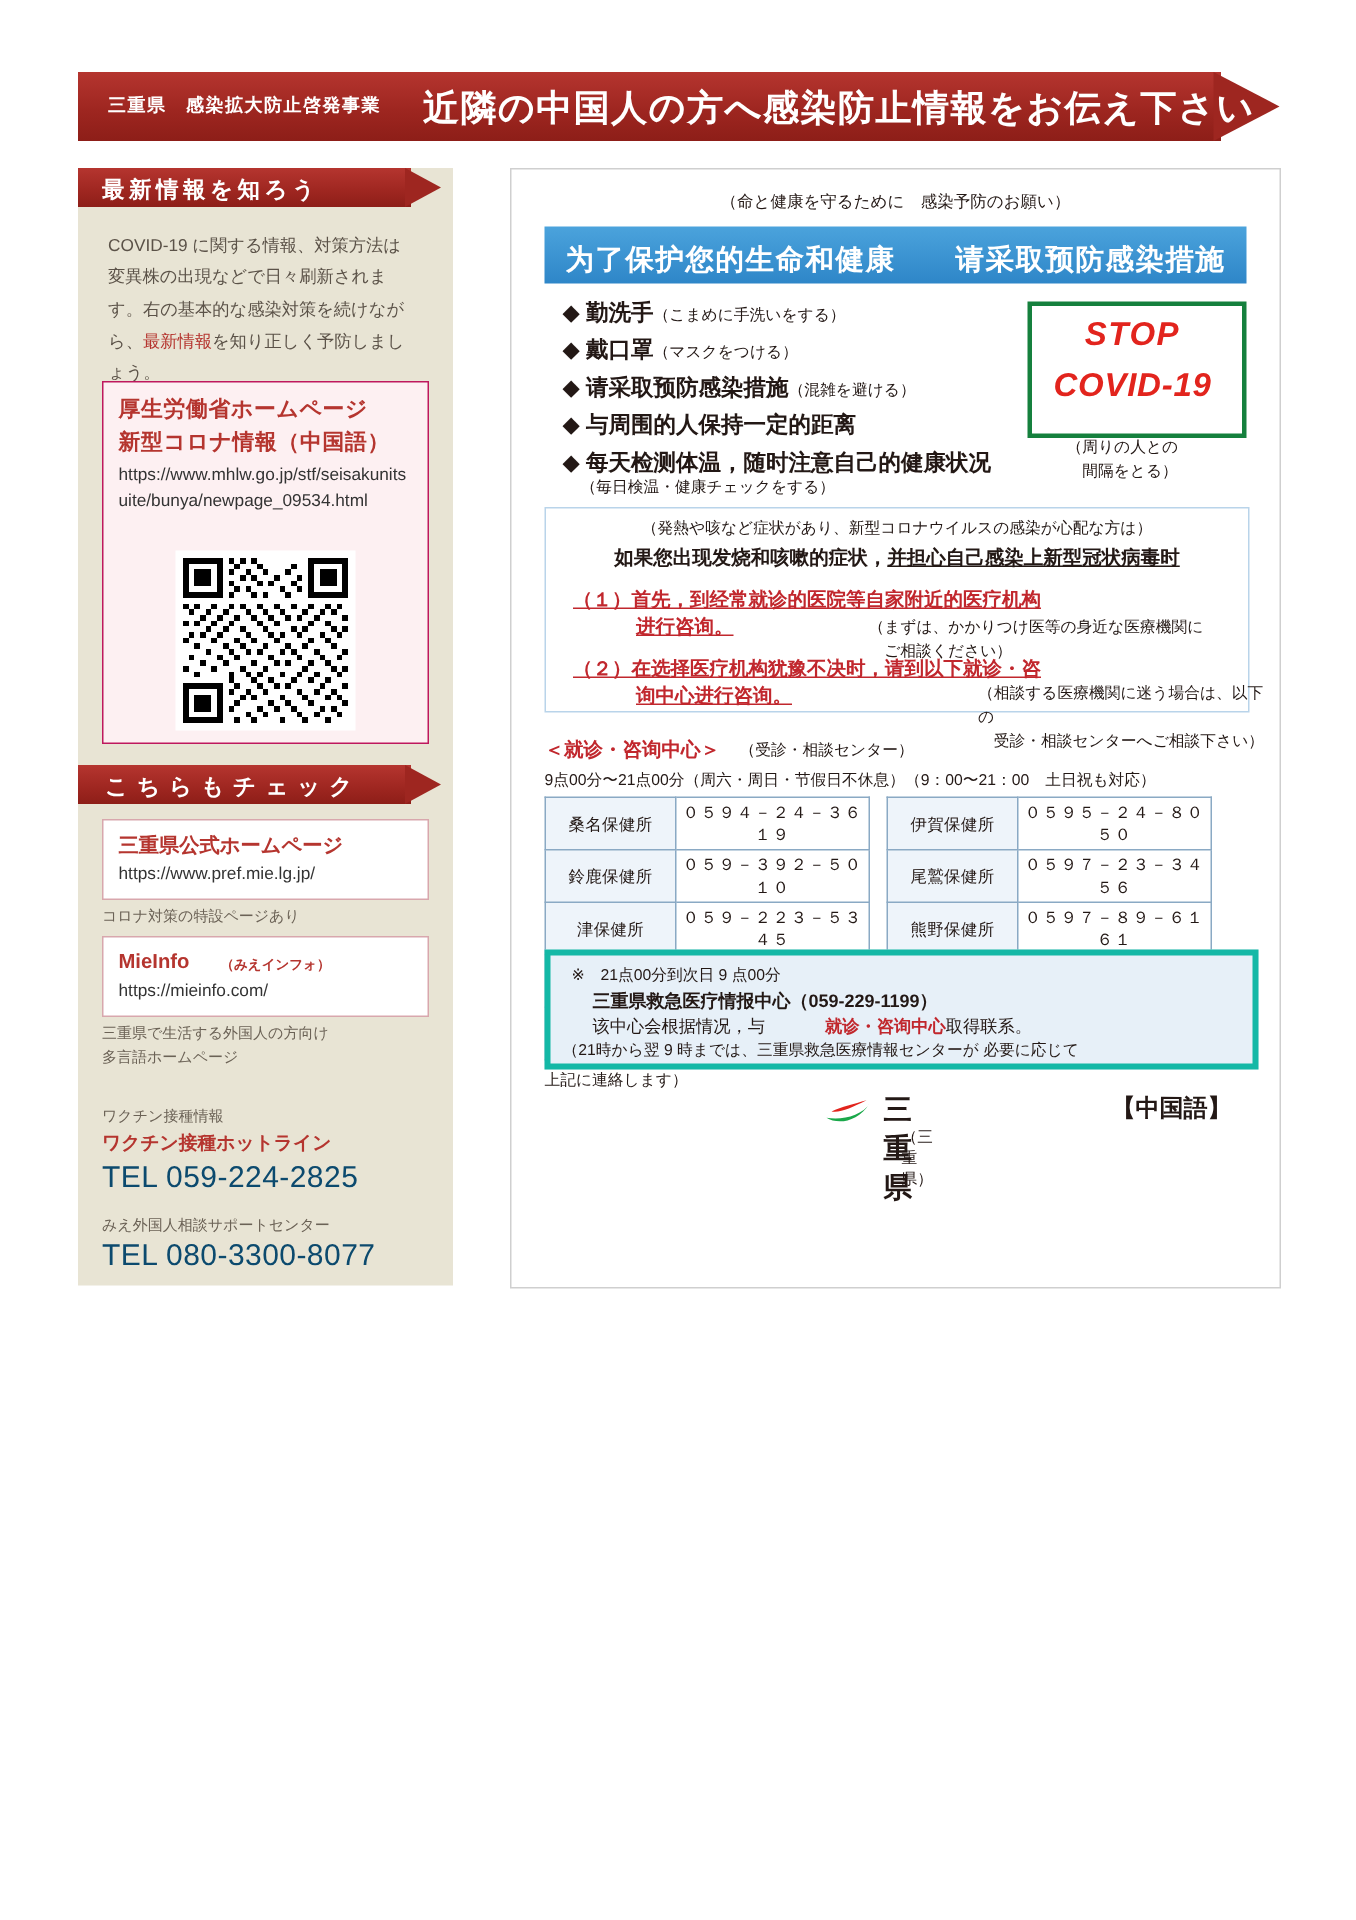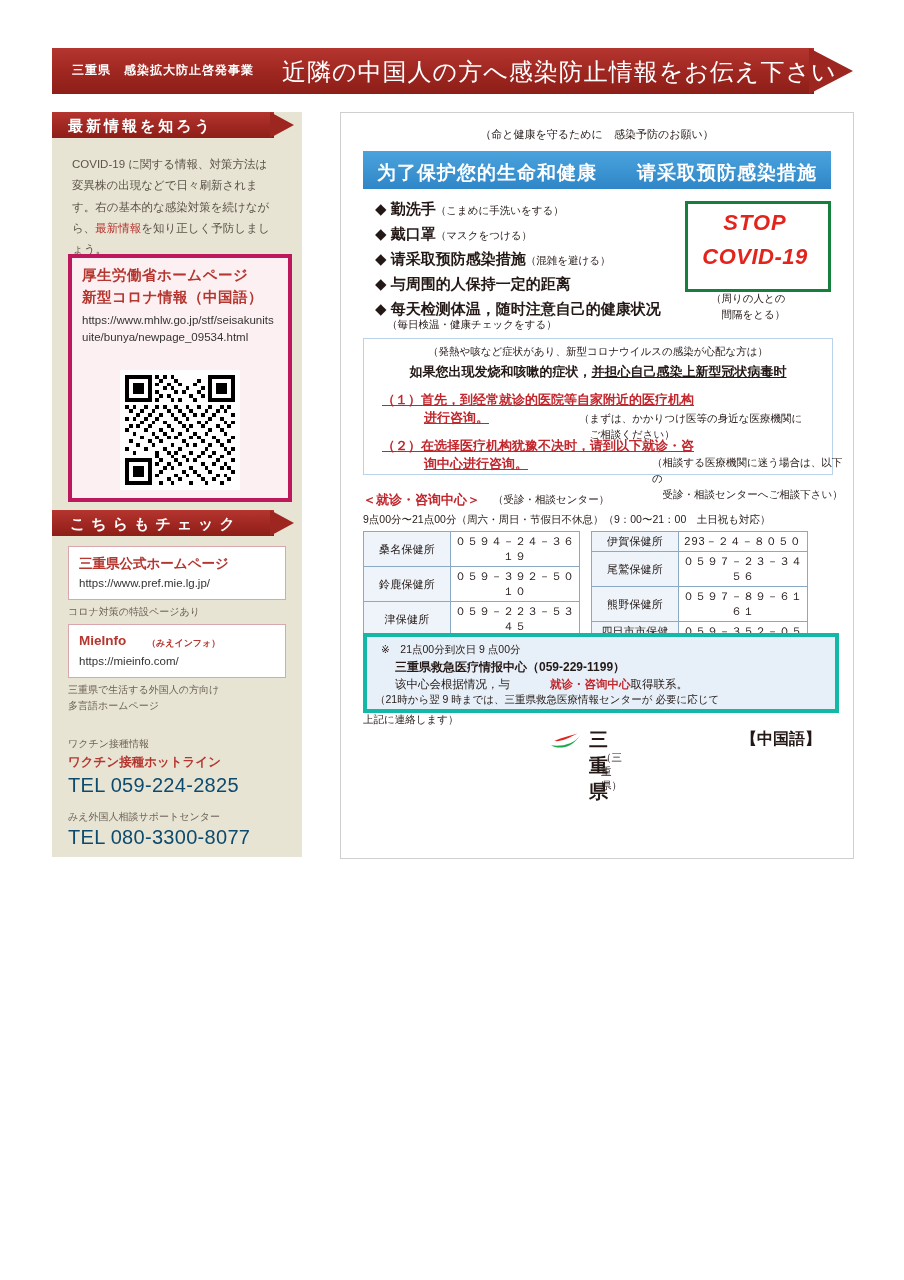--- a/index.html
+++ b/index.html
@@ -7,34 +7,34 @@
   .page{position:relative;width:904px;height:1280px;overflow:hidden;}
 
   
   .banner{position:absolute;left:52px;top:48px;width:800px;height:46px;}
   .banner-body{position:absolute;left:0;top:0;width:762px;height:46px;
     background:linear-gradient(to bottom,#b5352f 0%,#9e2620 55%,#8d1e18 100%);}
   .banner-arrow{position:absolute;left:757px;top:0;width:0;height:0;
     border-top:23px solid transparent;border-bottom:23px solid transparent;
     border-left:44px solid #9e2620;}
   .banner-sub{position:absolute;left:20px;top:14px;font-size:12px;color:#ffffff;letter-spacing:1px;font-weight:bold;}
-  .banner-main{position:absolute;left:230px;top:8px;font-size:24px;color:#ffffff;font-weight:normal;letter-spacing:1px;}
+  .banner-main{position:absolute;left:230px;top:8px;font-size:24px;color:#ffffff;font-weight:bold;letter-spacing:1px;}
 
   
   .left-col{position:absolute;left:52px;top:112px;width:250px;height:745px;background:#e8e4d4;}
   .lc-bar{position:absolute;left:0;width:222px;height:26px;
     background:linear-gradient(to bottom,#b5352f 0%,#9e2620 60%,#8d1e18 100%);}
   .lc-bar-arrow{position:absolute;width:0;height:0;border-top:13px solid transparent;
     border-bottom:13px solid transparent;border-left:24px solid #9e2620;}
   .lc-bar-label{position:absolute;color:#ffffff;font-weight:bold;font-size:15px;letter-spacing:3px;}
 
   .lc-para{position:absolute;left:20px;top:42px;width:205px;font-size:11.5px;line-height:1.85;color:#5b5248;}
   .lc-para .em{color:#b5352f;}
 
-  .box-pink{position:absolute;left:16px;top:142px;width:216px;height:240px;background:#fdf0f2;border:4px solid #be185d;}
+  .box-pink{position:absolute;left:16px;top:142px;width:216px;height:240px;background:#fdf0f2;border:1px solid #be185d;}
   .box-pink .t1{position:absolute;left:10px;top:8px;font-size:14.5px;font-weight:bold;color:#b5352f;letter-spacing:0.5px;}
   .box-pink .t2{position:absolute;left:10px;top:30px;font-size:14.5px;font-weight:bold;color:#b5352f;letter-spacing:0.5px;}
   .box-pink .url{position:absolute;left:10px;top:54px;width:196px;font-size:11.5px;line-height:1.5;color:#333;word-break:break-all;}
   .qr{position:absolute;left:48px;top:112px;width:120px;height:120px;background:#ffffff;padding:5px;box-sizing:border-box;}
   .qr svg{display:block;}
 
   .box-white{position:absolute;background:#ffffff;border:1px solid #d8a7ad;}
   .bw-title{position:absolute;font-size:13.5px;font-weight:bold;color:#b5352f;text-align:right;}
   .bw-sub{position:absolute;font-size:9px;color:#b5352f;font-weight:bold;}
   .bw-url{position:absolute;font-size:11.5px;color:#333;}
@@ -422,21 +422,21 @@
         <td class="name">伊勢保健所</td>
         <td class="num">０５９６－２７－５１４０</td>
       </tr>
     </tbody>
       </table>
 
     <table class="tel" style="left:250px;top:418px;">
       <tbody>
           <tr>
         <td class="name">伊賀保健所</td>
-        <td class="num">293－２４－８０５０</td>
+        <td class="num">０５９５－２４－８０５０</td>
       </tr>
       <tr>
         <td class="name">尾鷲保健所</td>
         <td class="num">０５９７－２３－３４５６</td>
       </tr>
       <tr>
         <td class="name">熊野保健所</td>
         <td class="num">０５９７－８９－６１６１</td>
       </tr>
       <tr>

